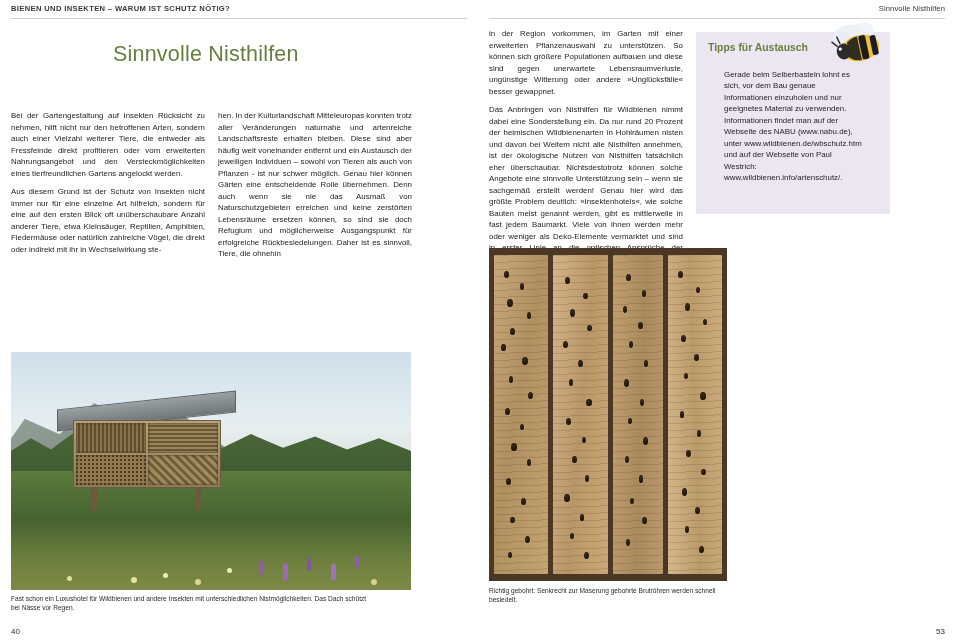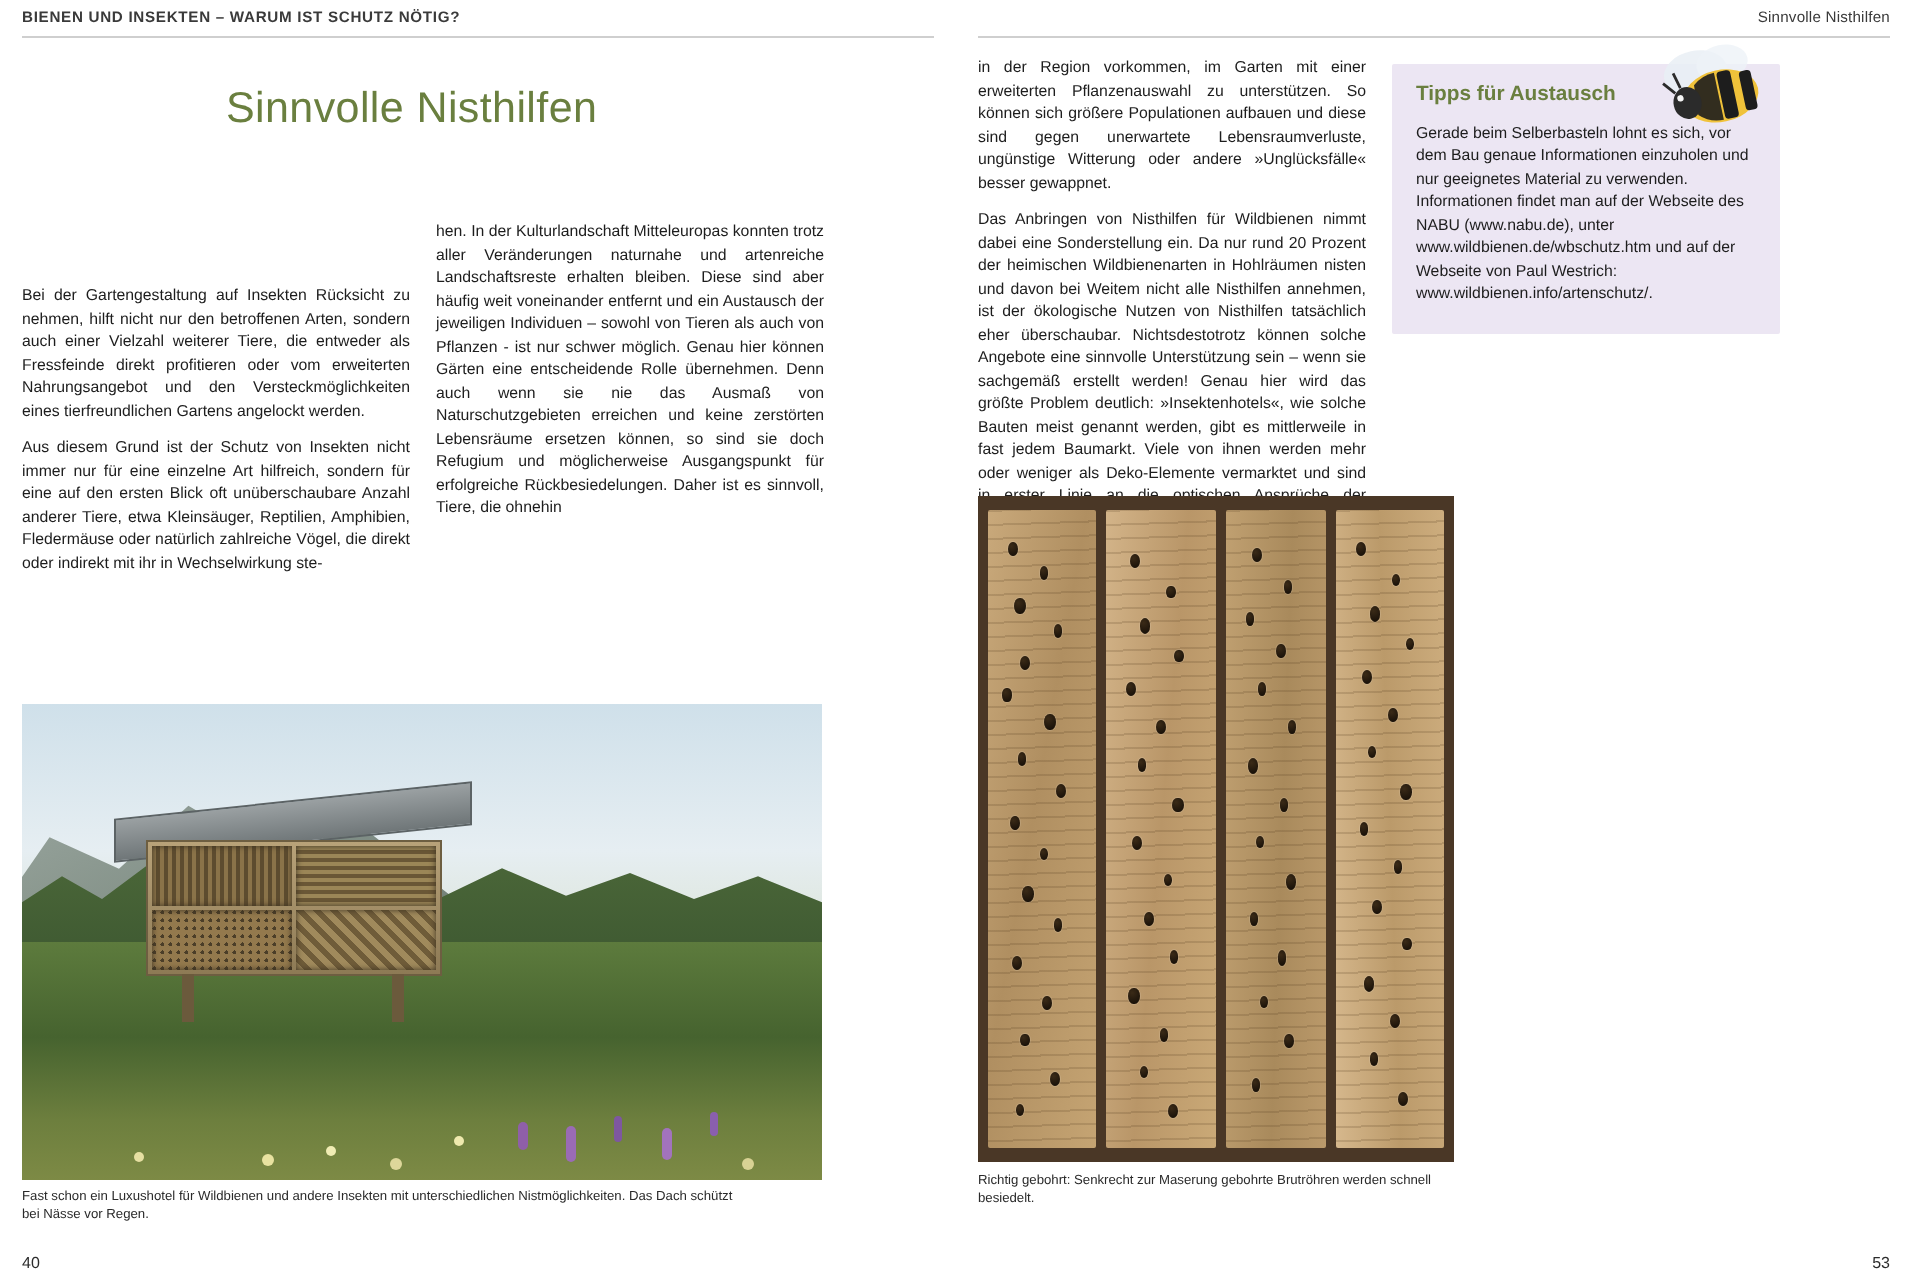--- a/index.html
+++ b/index.html
@@ -73,21 +73,21 @@
     position: absolute;
     font-size: 7.9px;
     line-height: 1.455;
     text-align: justify;
     color: #1d1d1d;
     hyphens: manual;
   }
   .col p { margin: 0 0 0 0; }
   .col p + p { margin-top: 7px; }
 
-  .lcol1 { left: 11px; top: 110px; width: 194px; margin-top: 32px; }
+  .lcol1 { left: 11px; top: 110px; width: 194px; }
   .lcol2 { left: 218px; top: 110px; width: 194px; }
 
   
   .rcol1 { left: 11px; top: 28px; width: 194px; }
 
   
   .photo {
     position: absolute;
     overflow: hidden;
     background: #8a9a6a;
@@ -133,21 +133,21 @@
     padding: 10px 12px 14px 12px;
     box-sizing: border-box;
   }
   .tipbox h3 {
     margin: 0 0 8px 0;
     font-size: 10.4px;
     color: #6a7f3f;
     font-weight: 700;
   }
   .tipbox p {
-    margin: 0;
+    margin: 16px;
     font-size: 7.9px;
     line-height: 1.45;
     color: #1d1d1d;
     text-align: left;
   }
 
   .bee {
     position: absolute;
     right: -6px;
     top: -14px;

